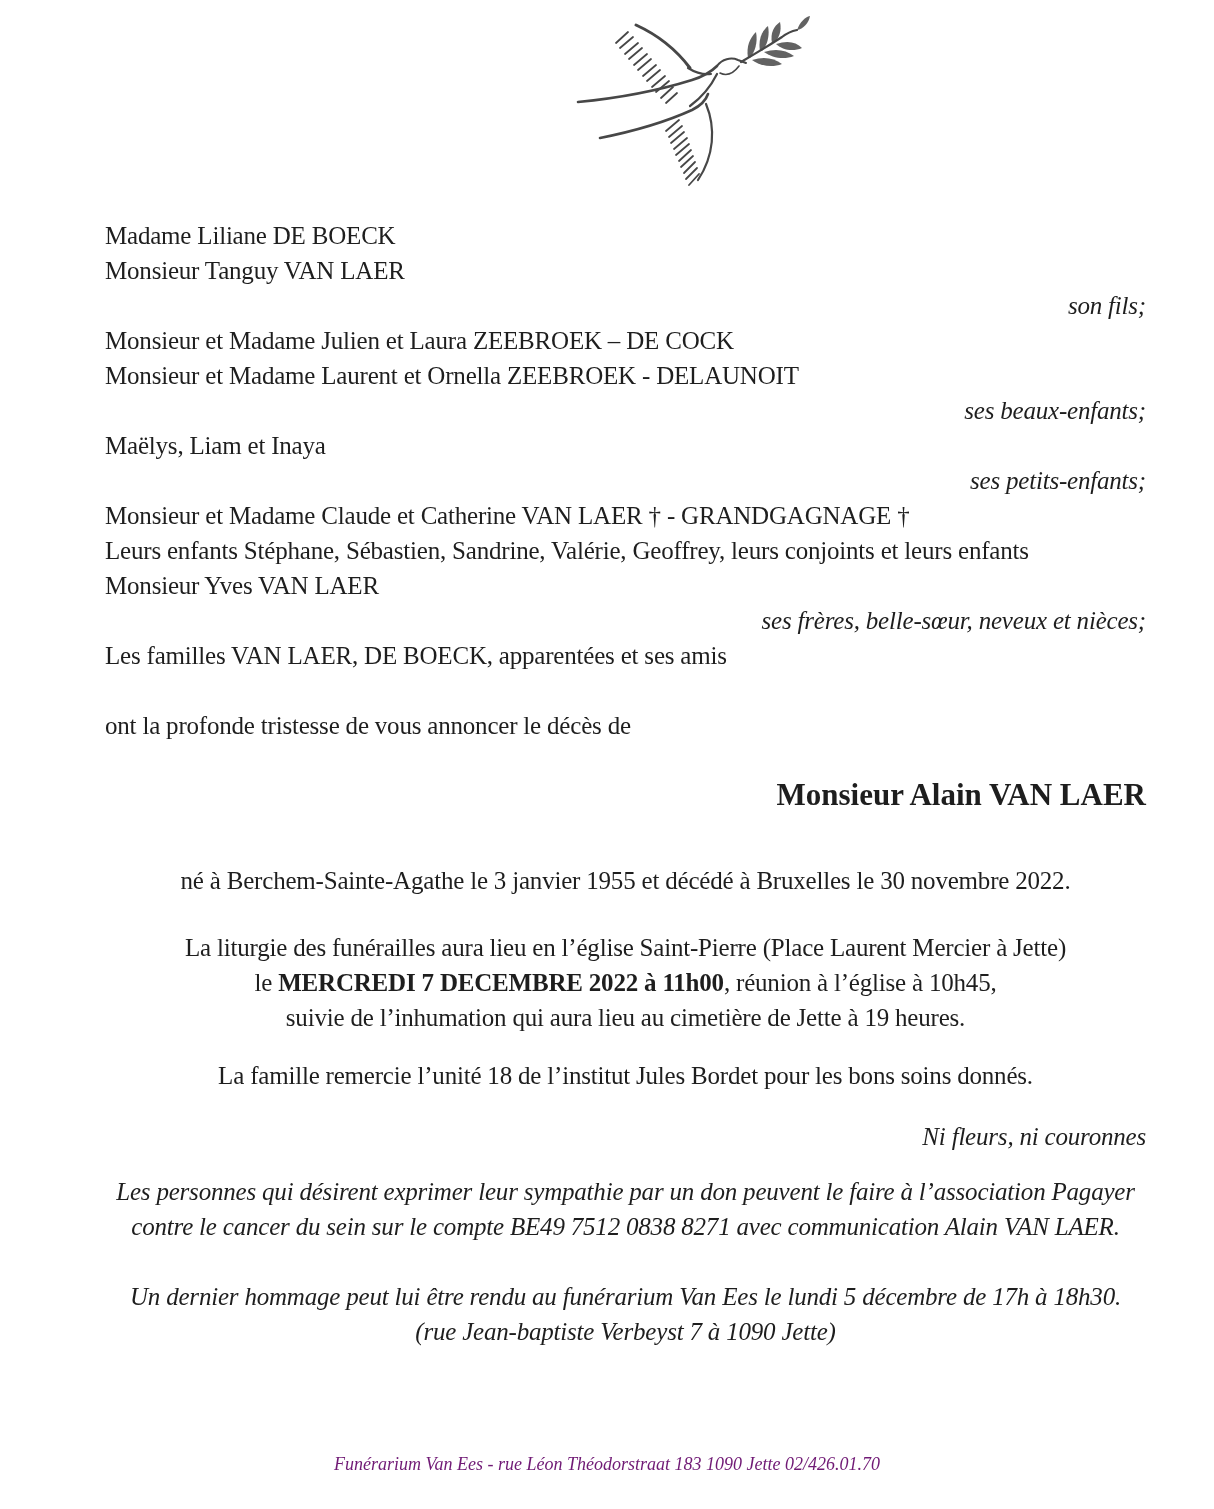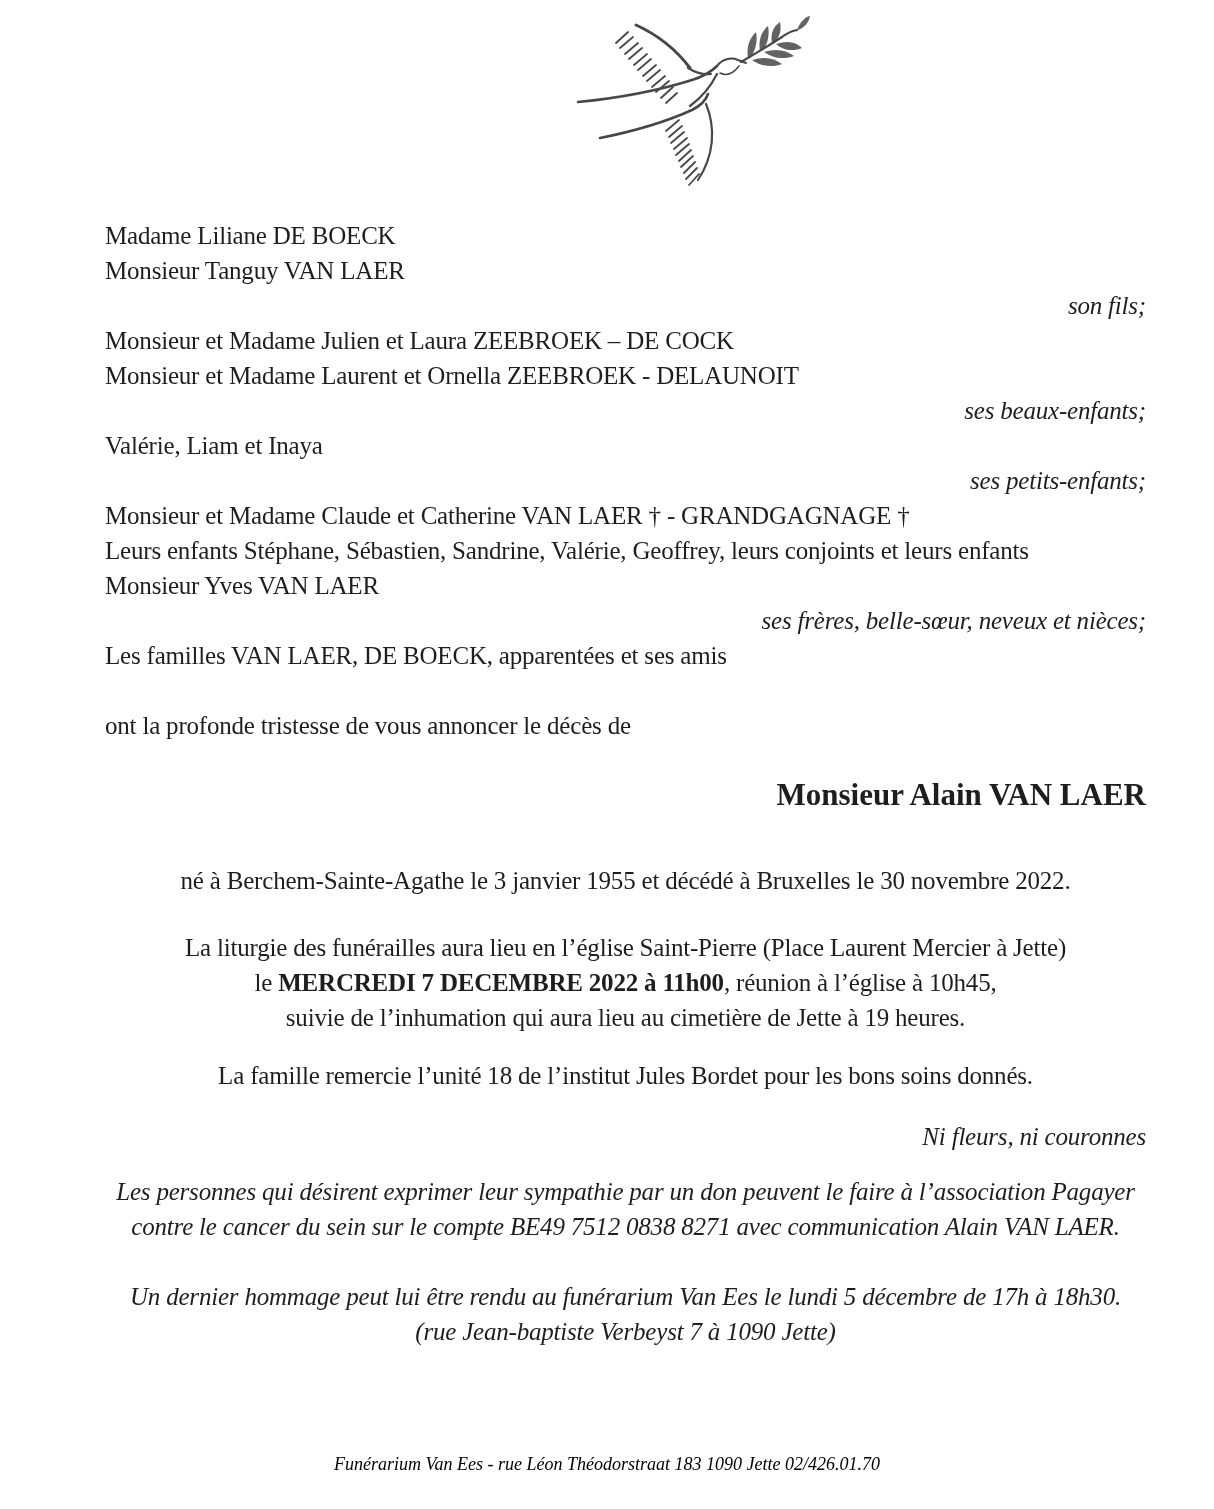--- a/index.html
+++ b/index.html
@@ -55,21 +55,21 @@
   .tribute{margin-top:35px;}
   .footer{
     position:absolute;
     left:0;
     top:1452px;
     width:1214px;
     text-align:center;
     font-style:italic;
     font-size:18px;
     line-height:24px;
-    color:#000000;
+    color:#701a75;
   }
   strong{font-weight:bold;}
 </style>
 </head>
 <body>
 
 <div class="page">
 
   <svg class="dove" viewBox="0 0 300 200" xmlns="http://www.w3.org/2000/svg" aria-hidden="true">
     <g fill="none" stroke="#474747" stroke-linecap="round">
@@ -130,21 +130,21 @@
 
     <div class="line">Madame Liliane DE BOECK</div>
 
     <div class="line">Monsieur Tanguy VAN LAER</div>
     <div class="line relation">son fils;</div>
 
     <div class="line">Monsieur et Madame Julien et Laura ZEEBROEK – DE COCK</div>
     <div class="line">Monsieur et Madame Laurent et Ornella ZEEBROEK - DELAUNOIT</div>
     <div class="line relation">ses beaux-enfants;</div>
 
-    <div class="line">Valérie, Liam et Inaya</div>
+    <div class="line">Maëlys, Liam et Inaya</div>
     <div class="line relation">ses petits-enfants;</div>
 
     <div class="line">Monsieur et Madame Claude et Catherine VAN LAER † - GRANDGAGNAGE †</div>
     <div class="line">Leurs enfants Stéphane, Sébastien, Sandrine, Valérie, Geoffrey, leurs conjoints et leurs enfants</div>
     <div class="line">Monsieur Yves VAN LAER</div>
     <div class="line relation">ses frères, belle-sœur, neveux et nièces;</div>
 
     <div class="line">Les familles VAN LAER, DE BOECK, apparentées et ses amis</div>
 
     <div class="spacer"></div>

